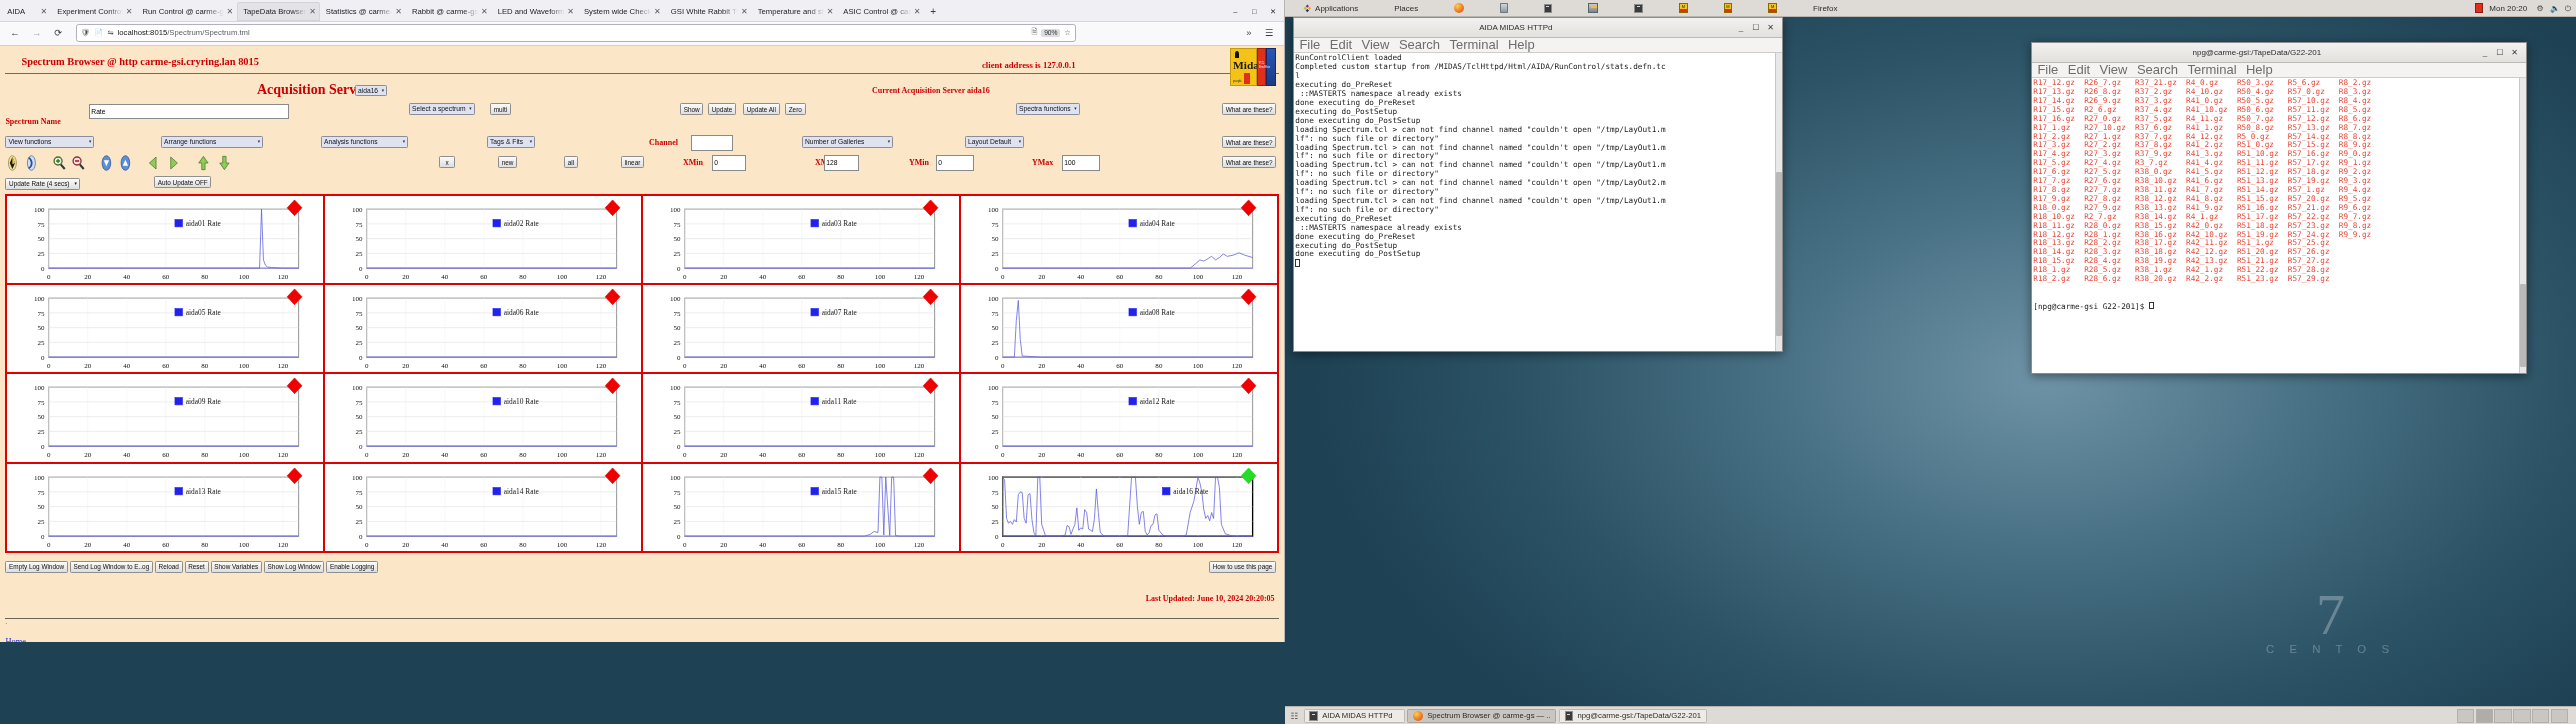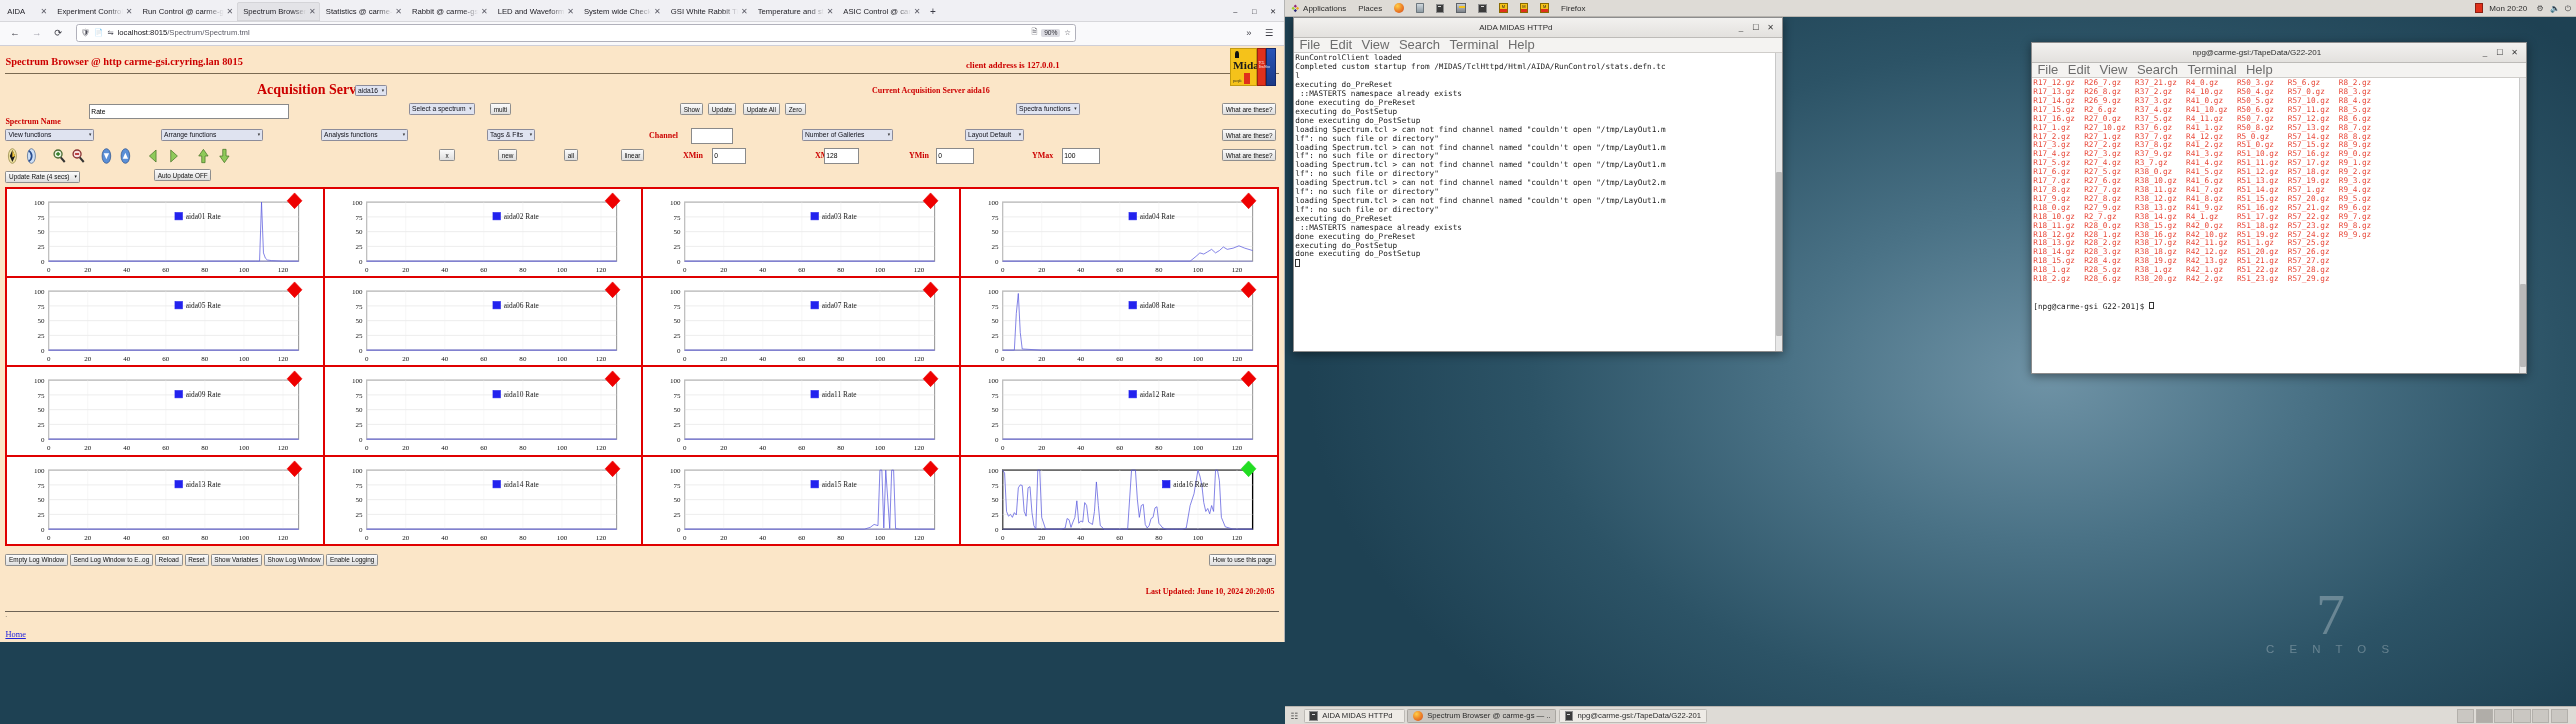--- a/index.html
+++ b/index.html
@@ -27,21 +27,21 @@
 
   
   #top-panel {
     position: absolute; left: 1285px; top: 0; width: 1291px; height: 17.4px;
     background: #dedbd6;
     border-bottom: 0.7px solid #b8b5b0;
     display: flex; align-items: center;
     font-size: 8px; color: #2b2b2b;
     z-index: 60;
   }
-  #top-panel .pitem { padding: 0 6px; display: flex; align-items: center; gap: 3.4px; height: 17.4px; }
+  #top-panel .pitem { padding: 0 18px; display: flex; align-items: center; gap: 3.4px; height: 17.4px; }
   .tp-right { margin-left: auto; display: flex; align-items: center; }
   .tp-clock { padding: 0 6.7px; font-size: 8px; }
   .mini-ff {
     width: 10px; height: 10px; border-radius: 50%;
     background: radial-gradient(circle at 35% 30%, #ffcf4a 0%, #f08b2a 45%, #d3471f 100%);
   }
   .mini-term {
     width: 8.7px; height: 9.4px; background: #3b3b3b; border: 0.7px solid #8d8d8d;
     position: relative;
   }
@@ -147,21 +147,21 @@
   .zoombadge {
     background: #dcdce2; border-radius: 2px; font-size: 6.7px; padding: 0.7px 2.7px; color: #2b2b33;
   }
   .ff-right { margin-left: auto; display: flex; align-items: center; gap: 1.3px; }
 
   
   #page {
     flex: 1 1 auto; background: #fbe6c8; overflow: hidden; position: relative;
     font-family: "Liberation Serif", serif;
   }
-  #hdrrow { display: flex; align-items: center; padding: 10.7px 8px 0 5.4px; position: relative; }
+  #hdrrow { display: flex; align-items: center; padding: 10.7px 8px 0 5.4px; position: relative; margin-left: 16px; }
   .title-red {
     color: #cc0000; font-weight: bold; font-size: 10.4px;
     font-family: "Liberation Serif", serif;
   }
   #clientaddr {
     position: absolute; left: 966px; top: 14.8px;
     color: #cc0000; font-weight: bold; font-size: 8.7px;
   }
   #midas-logo {
     position: absolute; right: 8px; top: 2.7px;
@@ -383,21 +383,21 @@
     </div>
     <div class="ff-tab">
       <span class="tlabel">Experiment Control</span>
       <span class="tx">✕</span>
     </div>
     <div class="ff-tab">
       <span class="tlabel">Run Control @ carme-g</span>
       <span class="tx">✕</span>
     </div>
     <div class="ff-tab sel">
-      <span class="tlabel">Spectrum Browser</span>
+      <span class="tlabel">TapeData Browser</span>
       <span class="tx">✕</span>
     </div>
     <div class="ff-tab">
       <span class="tlabel">Statistics @ carme-</span>
       <span class="tx">✕</span>
     </div>
     <div class="ff-tab">
       <span class="tlabel">Rabbit @ carme-gs</span>
       <span class="tx">✕</span>
     </div>
@@ -481,21 +481,21 @@
       <span class="fakeselect" style="left:409px;">Select a spectrum</span>
       <span class="btn" style="left:490px;">multi</span>
       <span class="btn" style="left:680px;">Show</span>
       <span class="btn" style="left:708px;">Update</span>
       <span class="btn" style="left:743px;">Update All</span>
       <span class="btn" style="left:785px;">Zero</span>
       <span class="fakeselect" style="left:1016px;">Spectra functions</span>
       <span class="btn" style="left:1222px;">What are these?</span>
     </div>
 
-    <div class="trow" style="margin-top:8px;padding-left:48px;">
+    <div class="trow" style="margin-top:15px;padding-left:48px;">
       <span class="fakeselect" style="left:5.4px;width:89px;">View functions</span>
       <span class="fakeselect" style="left:161px;width:102px;">Arrange functions</span>
       <span class="fakeselect" style="left:321px;width:87px;">Analysis functions</span>
       <span class="fakeselect" style="left:487px;width:48px;">Tags &amp; Fits</span>
       <span class="redlbl" style="left:649px;top:4px;">Channel</span>
       <input class="tin" style="left: 691px; top: 1.3px; width: 42px; height: 16px;" value="">
       <span class="fakeselect" style="left:802px;width:91px;">Number of Galleries</span>
       <span class="fakeselect" style="left:965px;width:59px;">Layout Default</span>
       <span class="btn" style="left:1222px;">What are these?</span>
     </div>

